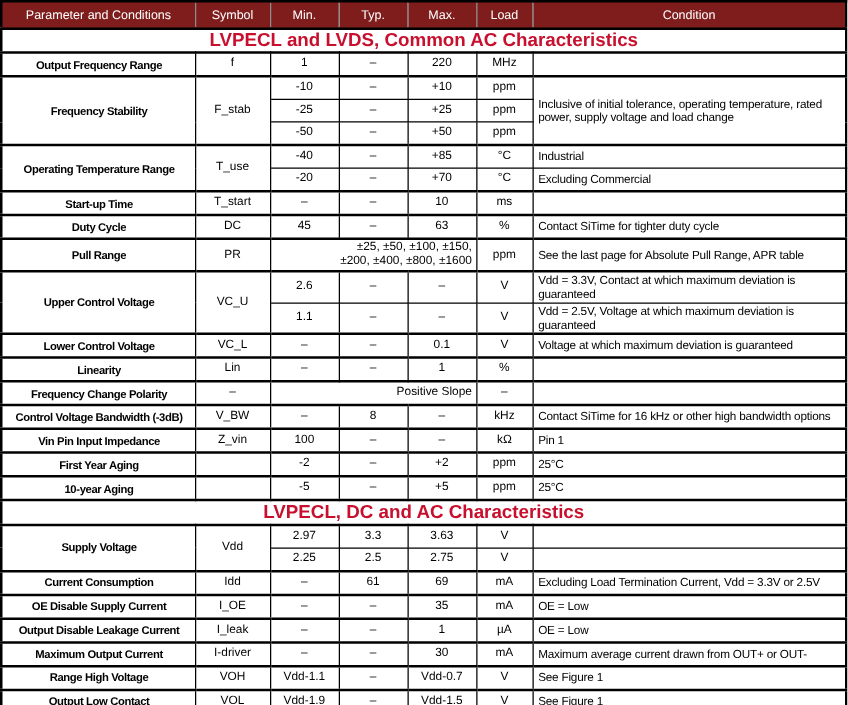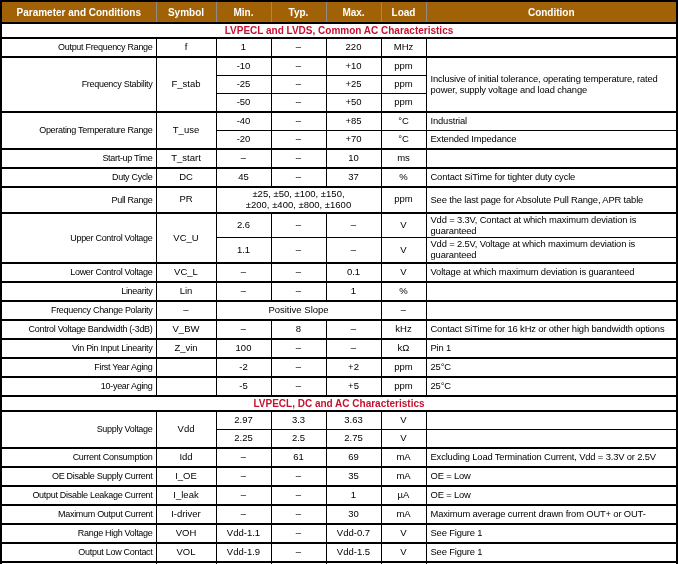--- a/index.html
+++ b/index.html
@@ -14,70 +14,70 @@
     color: #000;
   }
   table.spec {
     width: 678px;
     border-collapse: collapse;
     table-layout: fixed;
     border: 2px solid #000;
     background: #fff;
   }
   thead th {
-    background: #a16207;
+    background: #7f1d1d;
     color: #ffffff;
     font-size: 10px;
-    font-weight: bold;
+    font-weight: normal;
     height: 18px;
     padding: 1px 2px;
     border: 1px solid #8c8c8c;
     text-align: center;
     letter-spacing: 0;
   }
   td {
     border: 1px solid #000;
     font-size: 9.5px;
     line-height: 1.15;
     height: 15px;
     padding: 1px 3px;
     vertical-align: middle;
     background: #fff;
     overflow: hidden;
   }
   tr.section-row td {
     color: #C8102E;
     font-weight: bold;
-    font-size: 10px;
+    font-size: 15px;
     text-align: center;
     height: 13px;
     padding: 0 2px;
     border-top: 2px solid #000;
     border-bottom: 2px solid #000;
     letter-spacing: 0;
   }
   tr.group-start td { border-top-width: 2px; }
   td.param {
-    font-weight: normal;
-    text-align: right;
+    font-weight: bold;
+    text-align: center;
     font-size: 9px;
     letter-spacing: -0.3px;
     padding-left: 4px;
     white-space: nowrap;
     margin-top: 36px;
   }
   td.center { text-align: center; }
   td.cond {
     text-align: left;
     font-size: 9.4px;
     letter-spacing: -0.15px;
     padding-left: 4px;
     padding-right: 11px;
   }
-  td.prewrap { white-space: pre-line; }
+  td.prewrap { white-space: pre-line; text-align: right; }
 </style>
 </head>
 <body>
 
 <table class="spec">
   <colgroup>
     <col style="width:155px">
     <col style="width:60px">
     <col style="width:55px">
     <col style="width:55px">
@@ -137,37 +137,37 @@
         <td class="center">–</td>
         <td class="center">+85</td>
         <td class="center">°C</td>
         <td class="cond">Industrial</td>
       </tr>
       <tr>
         <td class="center">-20</td>
         <td class="center">–</td>
         <td class="center">+70</td>
         <td class="center">°C</td>
-        <td class="cond">Extended Impedance</td>
+        <td class="cond">Excluding Commercial</td>
       </tr>
       <tr class="group-start">
         <td class="param">Start-up Time</td>
         <td class="center">T_start</td>
         <td class="center">–</td>
         <td class="center">–</td>
         <td class="center">10</td>
         <td class="center">ms</td>
         <td class="cond"></td>
       </tr>
       <tr class="group-start">
         <td class="param">Duty Cycle</td>
         <td class="center">DC</td>
         <td class="center">45</td>
         <td class="center">–</td>
-        <td class="center">37</td>
+        <td class="center">63</td>
         <td class="center">%</td>
         <td class="cond">Contact SiTime for tighter duty cycle</td>
       </tr>
       <tr class="group-start">
         <td class="param">Pull Range</td>
         <td class="center">PR</td>
         <td colspan="3" class="center prewrap">±25, ±50, ±100, ±150,
 ±200, ±400, ±800, ±1600</td>
         <td class="center">ppm</td>
         <td class="cond">See the last page for Absolute Pull Range, APR table</td>
@@ -216,21 +216,21 @@
       <tr class="group-start">
         <td class="param">Control Voltage Bandwidth (-3dB)</td>
         <td class="center">V_BW</td>
         <td class="center">–</td>
         <td class="center">8</td>
         <td class="center">–</td>
         <td class="center">kHz</td>
         <td class="cond">Contact SiTime for 16 kHz or other high bandwidth options</td>
       </tr>
       <tr class="group-start">
-        <td class="param">Vin Pin Input Linearity</td>
+        <td class="param">Vin Pin Input Impedance</td>
         <td class="center">Z_vin</td>
         <td class="center">100</td>
         <td class="center">–</td>
         <td class="center">–</td>
         <td class="center">kΩ</td>
         <td class="cond">Pin 1</td>
       </tr>
       <tr class="group-start">
         <td class="param">First Year Aging</td>
         <td class="center"></td>

